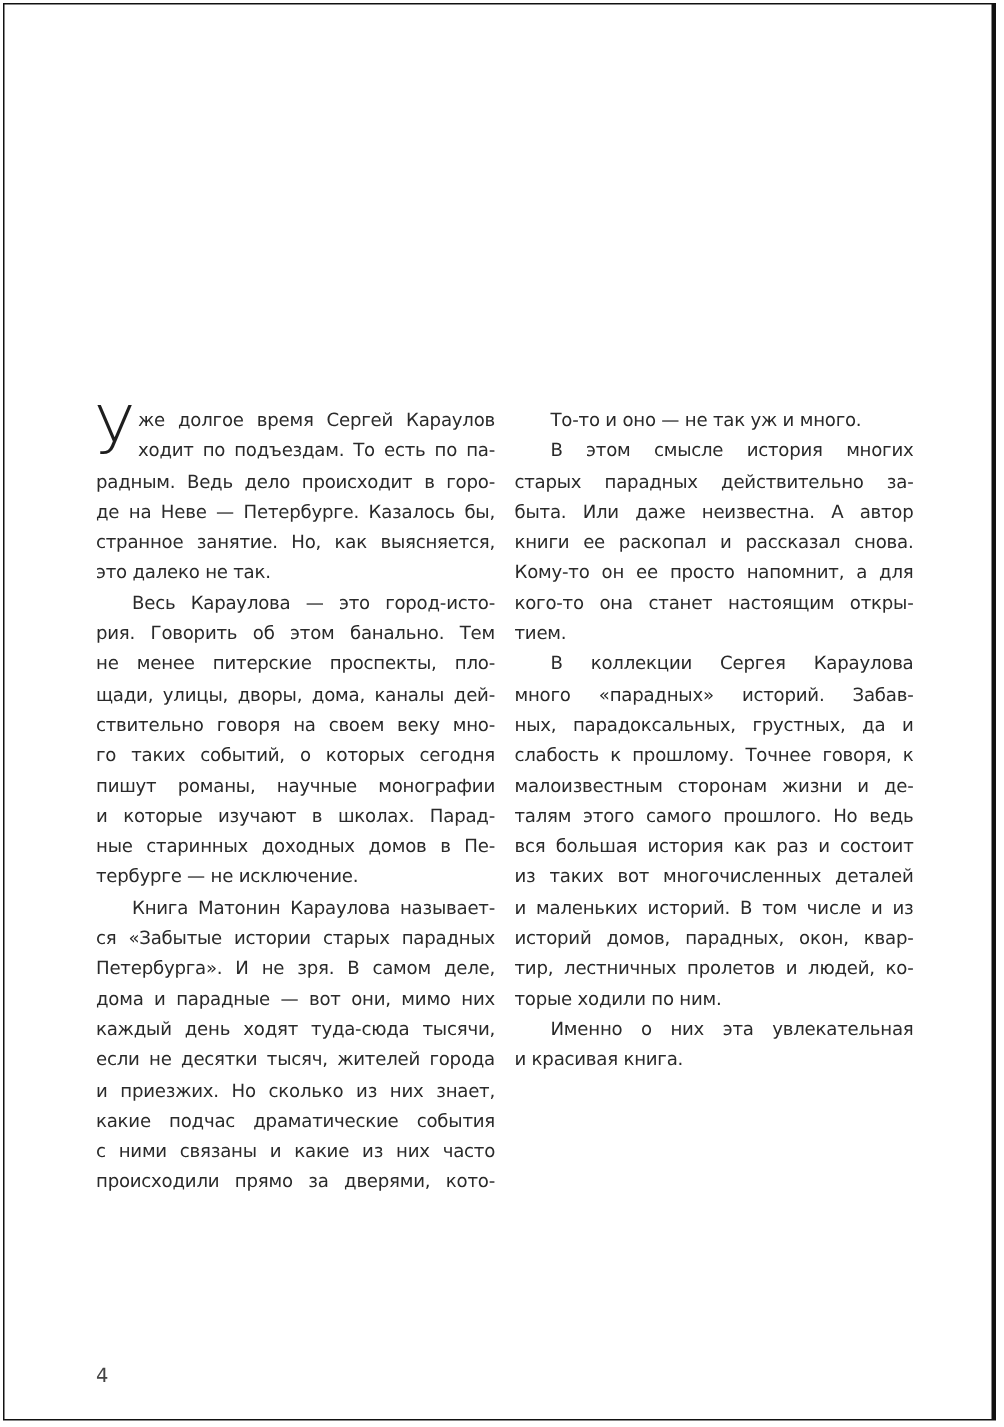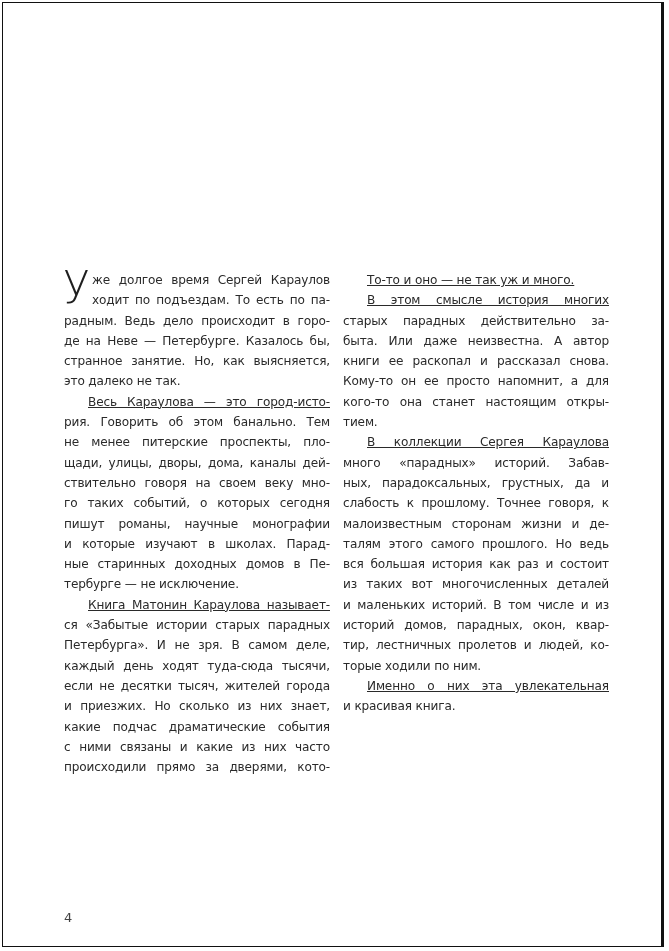--- a/index.html
+++ b/index.html
@@ -45,21 +45,21 @@
   }
   .line {
     display: block;
     white-space: nowrap;
     text-align: justify;
     text-align-last: justify;
     height: 20.3px;
     overflow: visible;
   }
   .line.last { text-align-last: left; }
-  .line.first-indent { padding-left: 24px; text-decoration: underline; }
+  .line.first-indent { padding-left: 24px; }
   .dropcap-wrap {
     position: relative;
   }
   .dropcap {
     position: absolute;
     left: -1px;
     top: -4px;
     font-size: 44px;
     line-height: 44px;
     font-family: "DejaVu Sans", sans-serif;
@@ -108,20 +108,21 @@
     <span class="line">пишут романы, научные монографии</span>
     <span class="line">и которые изучают в школах. Парад-</span>
     <span class="line">ные старинных доходных домов в Пе-</span>
     <span class="line last">тербурге — не исключение.</span>
   </div>
 
   <div class="para">
     <span class="line first-indent">Книга Матонин Караулова называет-</span>
     <span class="line">ся «Забытые истории старых парадных</span>
     <span class="line">Петербурга». И не зря. В самом деле,</span>
+    <span class="line">дома и парадные — вот они, мимо них</span>
     <span class="line">каждый день ходят туда-сюда тысячи,</span>
     <span class="line">если не десятки тысяч, жителей города</span>
     <span class="line">и приезжих. Но сколько из них знает,</span>
     <span class="line">какие подчас драматические события</span>
     <span class="line">с ними связаны и какие из них часто</span>
     <span class="line">происходили прямо за дверями, кото-</span>
   </div>
 </div>
 
 <div class="column col-right">

